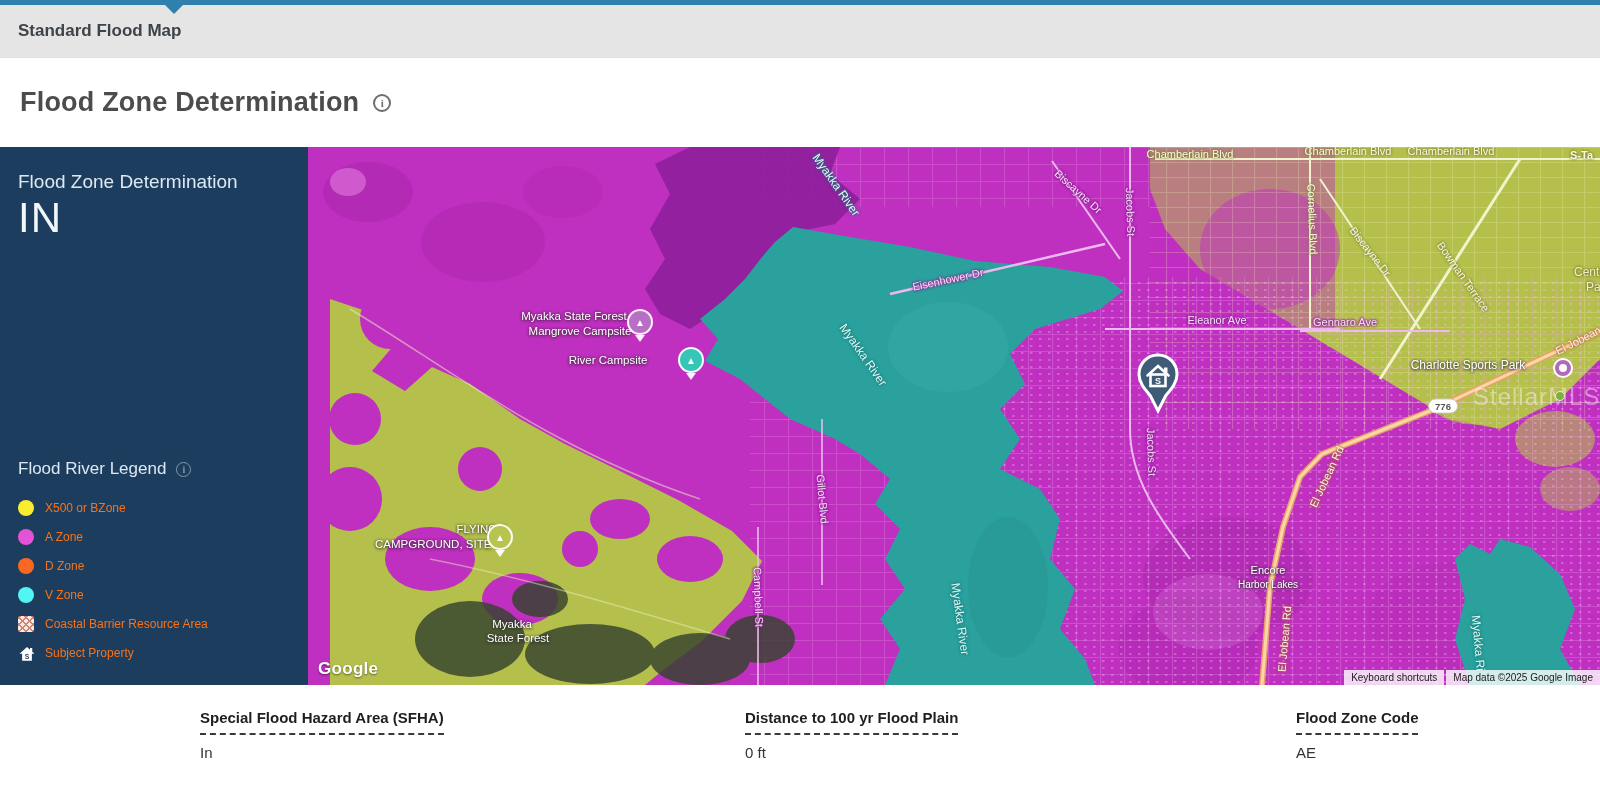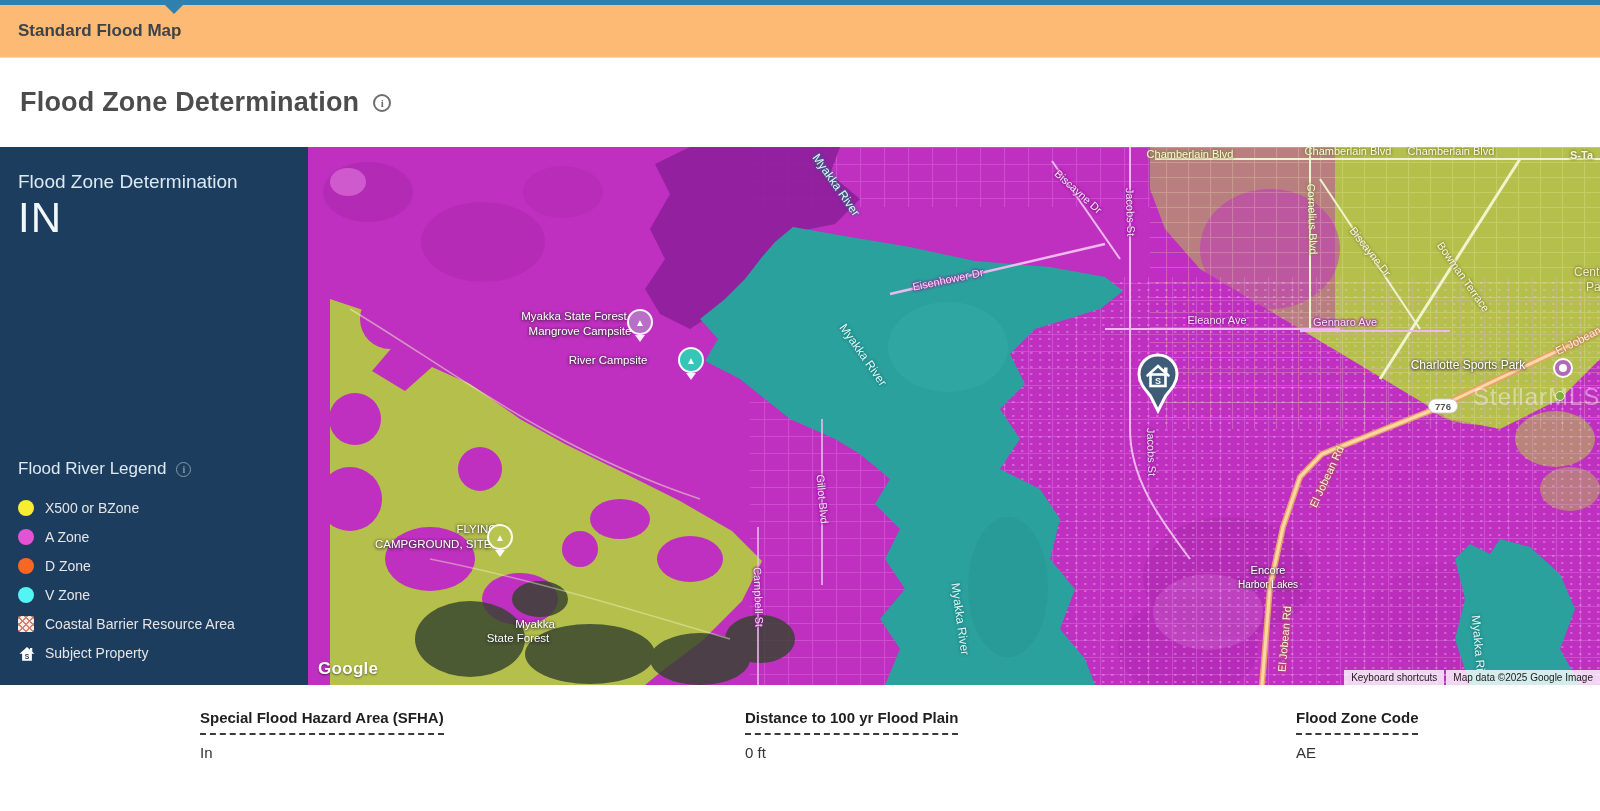--- a/index.html
+++ b/index.html
@@ -2,21 +2,21 @@
 <html><head>
 <meta charset="utf-8">
 <style>
   * { margin:0; padding:0; box-sizing:border-box; }
   html,body { width:1600px; height:811px; background:#ffffff; font-family:"Liberation Sans", sans-serif; overflow:hidden; }
 
   
   .top-accent { height:5px; background:#3080ae; position:relative; }
   .tab-caret { position:absolute; top:5px; left:165px; width:0; height:0;
     border-left:9px solid transparent; border-right:9px solid transparent; border-top:9px solid #3080ae; }
-  .tab-bar { height:53px; background:#fdba74; border-bottom:1px solid #e0e0e0; display:flex; align-items:center; padding-left:18px; }
+  .tab-bar { height:53px; background:#e5e5e5; border-bottom:1px solid #e0e0e0; display:flex; align-items:center; padding-left:18px; }
   .tab-title { font-size:17px; font-weight:bold; color:#3d4348; }
 
   
   .page-header { height:89px; background:#ffffff; display:flex; align-items:center; padding-left:20px; }
   .page-title { font-size:27px; font-weight:bold; color:#4c4c4c; letter-spacing:.2px; }
   .info-circle { display:inline-flex; align-items:center; justify-content:center;
     width:18px; height:18px; border:2px solid #6e6e6e; border-radius:50%;
     font-size:11px; font-weight:bold; color:#6e6e6e; margin-left:14px; font-family:"Liberation Serif", serif; }
   .info-circle.small { width:15px; height:15px; border-color:#8198ac; color:#8198ac; border-width:1.5px; font-size:10px; margin-left:10px; }
 
@@ -33,21 +33,21 @@
   .swatch-dot { border-radius:50%; }
   .dot-yellow { background:#f9ed32; }
   .dot-magenta { background:#e353d6; }
   .dot-cyan { background:#53f4f4; }
   .dot-orange { background:#f96822; }
   .swatch-hatch { background:repeating-linear-gradient(45deg,#8ba0c0 0 2px,#eef2f8 2px 6px); border-radius:2px; }
   .swatch-crosshatch { border-radius:2px;
     background-color:#f7ece9;
     background-image:repeating-linear-gradient(45deg,#d4826e 0 1.5px,transparent 1.5px 5px),
                      repeating-linear-gradient(-45deg,#d4826e 0 1.5px,transparent 1.5px 5px); }
-  .legend-label { font-size:14px; color:#e5e5e5; }
+  .legend-label { font-size:12px; color:#f97316; }
 
   
   .map { position:relative; width:1292px; height:538px; overflow:hidden; background:#bf2fc0; }
   .map svg.map-bg { position:absolute; left:0; top:0; }
   .map-overlay { position:absolute; inset:0; }
   .mlbl { position:absolute; white-space:nowrap; font-size:11px; transform:translate(-50%,-50%); line-height:1.2; }
   .lbl-road { color:#f6e3f6; text-shadow:0 0 3px #8e1c96,0 0 3px #8e1c96,0 0 2px #8e1c96; }
   .lbl-road-olive { color:#fbf8e2; text-shadow:0 0 3px #79802e,0 0 3px #79802e; }
   .lbl-place { color:#ffffff; font-size:11.5px; text-align:center; text-shadow:0 1px 3px rgba(40,40,40,.9),0 0 3px rgba(40,40,40,.7); }
   .lbl-water { color:#dff7f5; text-shadow:0 0 3px #157a78,0 0 3px #157a78; }
@@ -231,21 +231,21 @@
       <span class="mlbl lbl-water" style="left:528px; top:38px; transform:translate(-50%,-50%) rotate(55deg); font-size:12px;">Myakka River</span>
       <span class="mlbl lbl-water" style="left:555px; top:208px; transform:translate(-50%,-50%) rotate(55deg); font-size:12px;">Myakka River</span>
       <span class="mlbl lbl-water" style="left:652px; top:472px; transform:translate(-50%,-50%) rotate(82deg); font-size:12px;">Myakka River</span>
       <span class="mlbl lbl-water" style="left:1170px; top:496px; transform:translate(-50%,-50%) rotate(85deg); font-size:12px;">Myakka Ri</span>
 
       <span class="mlbl lbl-place" style="left:266px; top:170px;">Myakka State Forest</span>
       <span class="mlbl lbl-place" style="left:262px; top:185px;padding-left:20px;">Mangrove Campsite</span>
       <span class="mlbl lbl-place" style="left:300px; top:214px;">River Campsite</span>
       <span class="mlbl lbl-place" style="left:150px; top:383px;margin-left:24px;">FLYING A</span>
       <span class="mlbl lbl-place" style="left:130px; top:398px;">CAMPGROUND, SITE 1</span>
-      <span class="mlbl lbl-place" style="left:227px; top:478px;">Myakka</span>
+      <span class="mlbl lbl-place" style="left:204px; top:478px;">Myakka</span>
       <span class="mlbl lbl-place" style="left:210px; top:492px;">State Forest</span>
 
       <span class="mlbl lbl-road" style="left:514px; top:352px; transform:translate(-50%,-50%) rotate(85deg);">Gillot Blvd</span>
       <span class="mlbl lbl-road" style="left:450px; top:450px; transform:translate(-50%,-50%) rotate(88deg);">Campbell St</span>
       <span class="mlbl lbl-road-olive" style="left:882px; top:8px;">Chamberlain Blvd</span>
       <span class="mlbl lbl-road-olive" style="left:1040px; top:5px;">Chamberlain Blvd</span>
       <span class="mlbl lbl-road-olive" style="left:1143px; top:5px;">Chamberlain Blvd</span>
       <span class="mlbl lbl-road" style="left:770px; top:45px; transform:translate(-50%,-50%) rotate(42deg);">Biscayne Dr</span>
       <span class="mlbl lbl-road-olive" style="left:1062px; top:105px; transform:translate(-50%,-50%) rotate(52deg);">Biscayne Dr</span>
       <span class="mlbl lbl-road" style="left:822px; top:65px; transform:translate(-50%,-50%) rotate(88deg);">Jacobs St</span>

